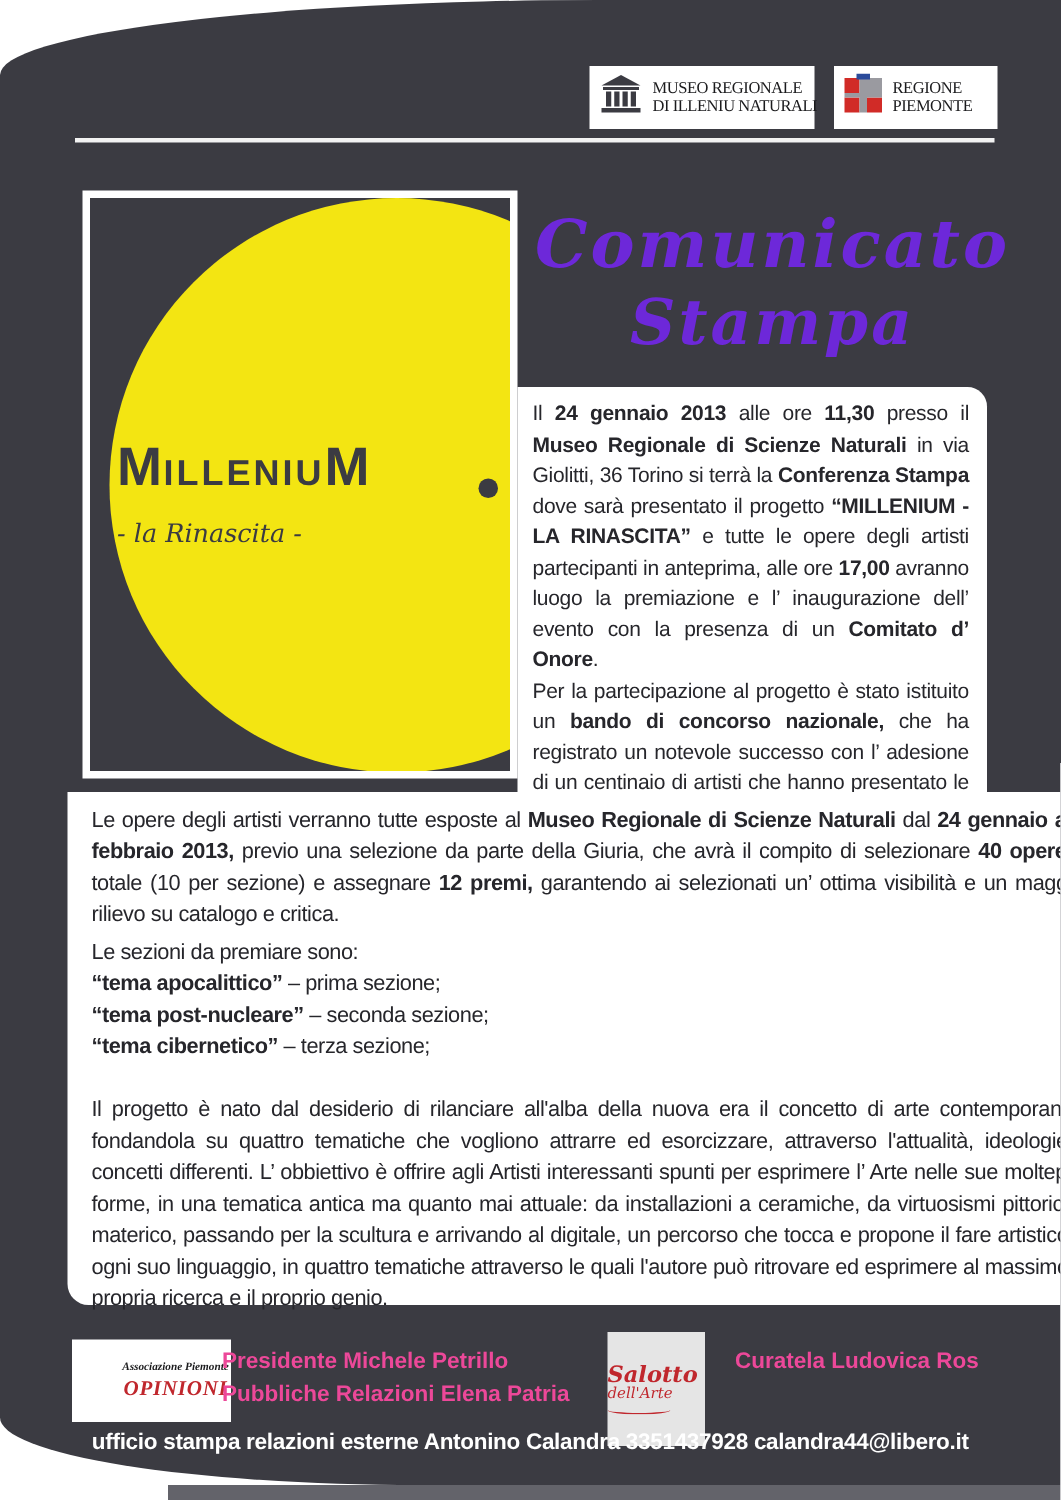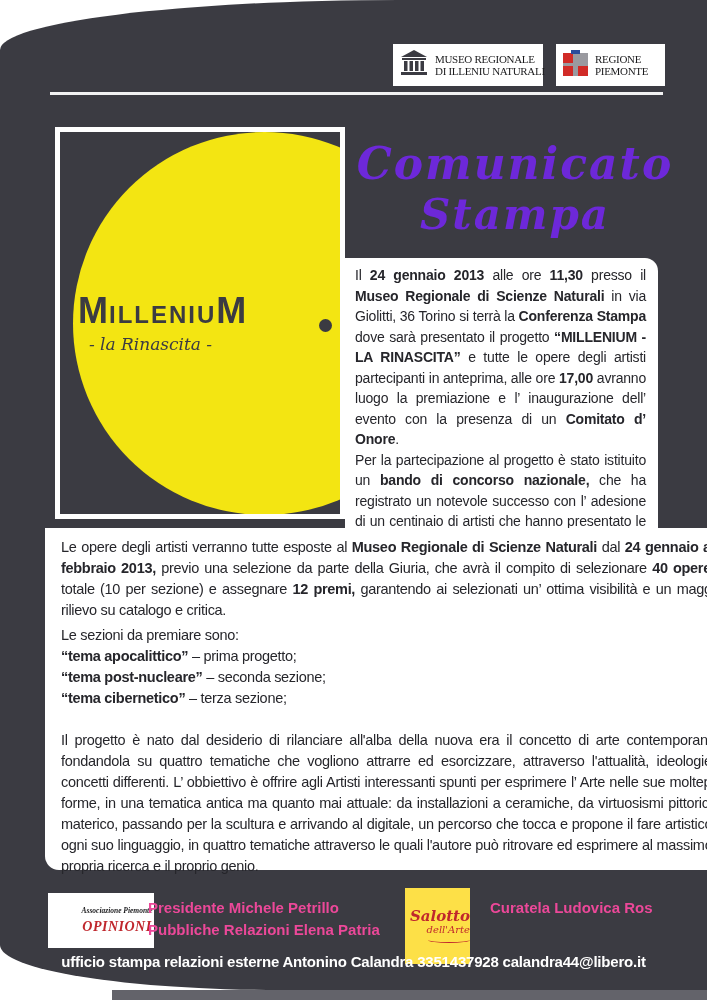--- a/index.html
+++ b/index.html
@@ -24,25 +24,25 @@
   .press-title .l1{font-size:44px;line-height:52px;letter-spacing:2px;}
   .press-title .l2{font-size:42px;line-height:50px;letter-spacing:2px;}
 
   
   .mill-frame{position:absolute;left:55px;top:127px;width:290px;height:392px;
         border:5px solid #ffffff;box-sizing:border-box;background:#3b3b42;overflow:hidden;}
   .mill-circle{position:absolute;left:13px;top:0px;width:383px;height:383px;border-radius:50%;
         background:#f3e512;}
   .mill-dot{position:absolute;left:259px;top:187px;width:13px;height:13px;border-radius:50%;
         background:#3b3b42;}
-  .mill-text{position:absolute;left:18px;top:158px;width:145px;text-align:center;color:#3b3b42;}
+  .mill-text{position:absolute;left:18px;top:158px;width:145px;text-align:left;color:#3b3b42;}
   .mill-word{font-weight:bold;letter-spacing:1px;white-space:nowrap;}
   .mill-word .big{font-size:36px;}
   .mill-word .mid{font-size:24px;letter-spacing:2px;}
-  .mill-sub{font-family:"DejaVu Serif", serif;font-style:italic;font-size:17px;margin-top:2px;}
+  .mill-sub{font-family:"DejaVu Serif", serif;font-style:italic;font-size:17px;margin-top:14px;}
 
   
   .intro-panel{position:absolute;left:345px;top:258px;width:313px;height:270px;background:#ffffff;
         border-top-right-radius:13px;box-sizing:border-box;padding:7px 12px 0 10px;}
   .main-panel{position:absolute;left:45px;top:528px;width:698px;height:342px;background:#ffffff;
         border-bottom-left-radius:14px;border-bottom-right-radius:14px;box-sizing:border-box;
         padding:9px 16px 0 16px;}
   .body-text{color:#26262b;font-size:14px;line-height:20.5px;text-align:justify;letter-spacing:-0.2px;}
   .main-panel .body-text{font-size:14.5px;line-height:21px;letter-spacing:-0.3px;}
   .sections{margin-top:4px;}
@@ -52,22 +52,22 @@
   
   .opinioni-box{position:absolute;left:48px;top:893px;width:74px;height:55px;background:#ffffff;
         display:flex;flex-direction:column;align-items:center;justify-content:center;padding-left:32px;}
   .opinioni-top{font-family:"Liberation Serif", serif;font-style:italic;font-weight:bold;
         font-size:7.5px;color:#1b1b1d;}
   .opinioni-name{font-family:"Liberation Serif", serif;font-style:italic;font-weight:bold;
         font-size:14px;color:#c0272d;letter-spacing:0.5px;margin-top:4px;}
   .credits{position:absolute;color:#ec4899;font-weight:bold;font-size:15px;line-height:22px;}
   .credits-left{left:148px;top:897px;}
   .credits-right{left:490px;top:897px;}
-  .salotto-box{position:absolute;left:405px;top:888px;width:65px;height:76px;background:#fde047;
-        display:flex;flex-direction:column;align-items:flex-end;justify-content:center;
+  .salotto-box{position:absolute;left:405px;top:888px;width:65px;height:76px;background:#e5e5e5;
+        display:flex;flex-direction:column;align-items:flex-start;justify-content:center;
         font-family:"DejaVu Serif", serif;font-style:italic;color:#c0272d;}
   .salotto-l1{font-size:15px;font-weight:bold;line-height:15px;}
   .salotto-l2{font-size:10px;line-height:11px;}
   .salotto-flourish{width:42px;height:5px;border-bottom:1.5px solid #c0272d;border-radius:50%;margin-top:2px;}
   .contact-line{position:absolute;left:0;top:953px;width:707px;text-align:center;color:#ffffff;
         font-weight:bold;font-size:15px;letter-spacing:-0.2px;}
 </style>
 </head>
 <body>
 
@@ -129,21 +129,21 @@
 
   <div class="intro-panel">
     <div class="body-text"><span>Il </span><span style="font-weight: 700;">24 gennaio 2013</span><span> alle ore </span><span style="font-weight: 700;">11,30</span><span> presso il </span><span style="font-weight: 700;">Museo Regionale di Scienze Naturali</span><span> in via Giolitti, 36 Torino si terrà la </span><span style="font-weight: 700;">Conferenza Stampa</span><span> dove sarà presentato il progetto </span><span style="font-weight: 700;">“MILLENIUM - LA RINASCITA”</span><span> e tutte le opere degli artisti partecipanti in anteprima, alle ore </span><span style="font-weight: 700;">17,00</span><span> avranno luogo la premiazione e l’ inaugurazione dell’ evento con la presenza di un </span><span style="font-weight: 700;">Comitato d’ Onore</span><span>.</span></div>
     <div class="body-text"><span>Per la partecipazione al progetto è stato istituito un </span><span style="font-weight: 700;">bando di concorso nazionale,</span><span> che ha registrato un notevole successo con l’ adesione di un centinaio di artisti che hanno presentato le loro opere , selezionate da una </span><span style="font-weight: 700;">Giuria</span><span> formata da specialisti del settore.</span></div>
   </div>
 
   <div class="main-panel">
     <div class="body-text"><span> Le opere degli artisti verranno tutte esposte al </span><span style="font-weight: 700;">Museo Regionale di Scienze Naturali</span><span> dal </span><span style="font-weight: 700;">24 gennaio al 3 febbraio 2013,</span><span> previo una selezione da parte della Giuria, che avrà il compito di selezionare </span><span style="font-weight: 700;">40 opere</span><span> in totale (10 per sezione) e assegnare </span><span style="font-weight: 700;">12 premi,</span><span> garantendo ai selezionati un’ ottima visibilità e un maggior rilievo su catalogo e critica.</span></div>
     <div class="body-text sections">
       <div>Le sezioni da premiare sono:</div>
-      <div><span style="font-weight: 700;">“tema apocalittico”</span><span> – prima progetto;</span></div>
+      <div><span style="font-weight: 700;">“tema apocalittico”</span><span> – prima sezione;</span></div>
       <div><span style="font-weight: 700;">“tema post-nucleare”</span><span> – seconda sezione;</span></div>
       <div><span style="font-weight: 700;">“tema cibernetico”</span><span> – terza sezione;</span></div>
     </div>
     <div class="body-text project"><span>Il progetto è nato dal desiderio di rilanciare all'alba della nuova era il concetto di arte contemporanea, fondandola su quattro tematiche che vogliono attrarre ed esorcizzare, attraverso l'attualità, ideologie e concetti differenti. L’ obbiettivo è offrire agli Artisti interessanti spunti per esprimere l’ Arte nelle sue molteplici forme, in una tematica antica ma quanto mai attuale: da installazioni a ceramiche, da virtuosismi pittorici al materico, passando per la scultura e arrivando al digitale, un percorso che tocca e propone il fare artistico in ogni suo linguaggio, in quattro tematiche attraverso le quali l'autore può ritrovare ed esprimere al massimo la propria ricerca e il proprio genio.</span></div>
   </div>
 
   <div class="opinioni-box">
     <div class="opinioni-top">Associazione Piemonte</div>
     <div class="opinioni-name">OPINIONI</div>
   </div>

